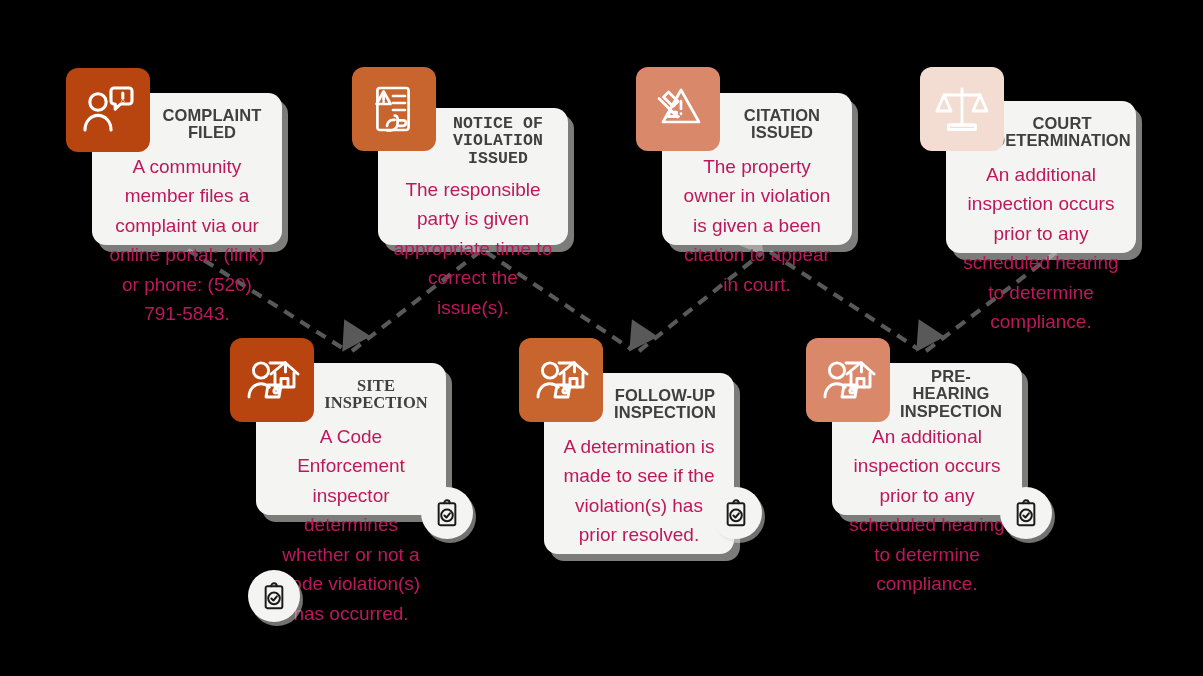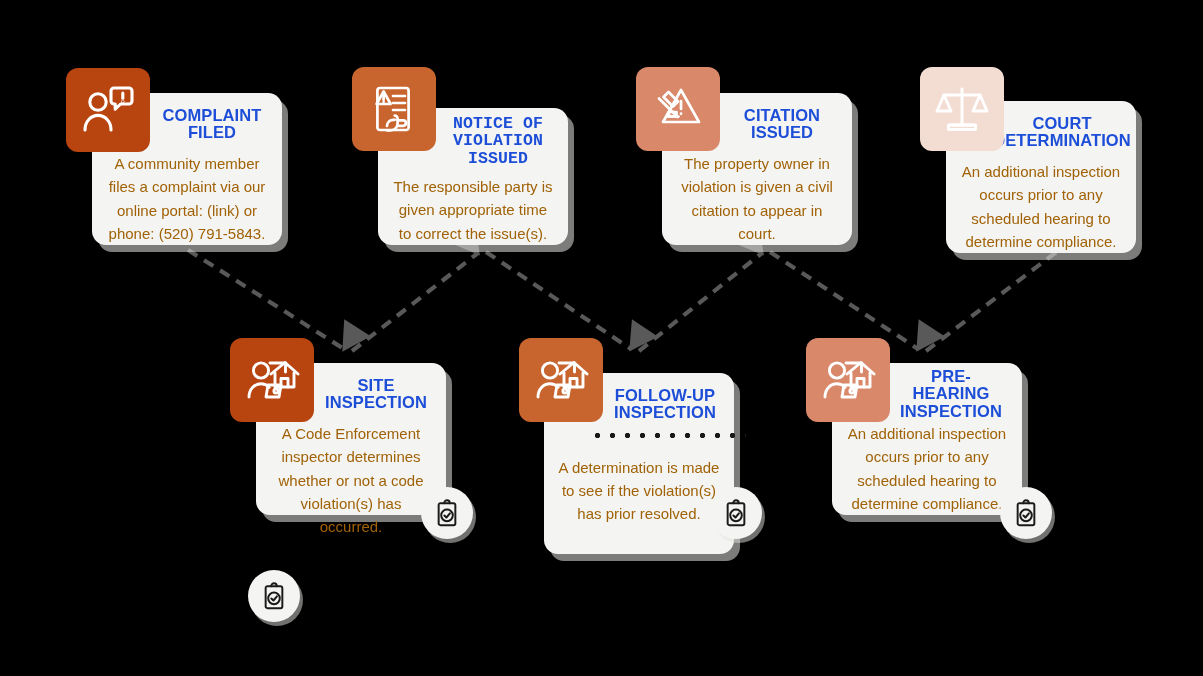--- a/index.html
+++ b/index.html
@@ -48,42 +48,42 @@
     min-height: 46px;
     display: flex;
     align-items: center;
     justify-content: center;
   }
   .card-title {
     font-weight: bold;
     font-size: 16.5px;
     line-height: 1.06;
     letter-spacing: 0.1px;
-    color: #1d4ed8;
+    color: #404040;
     text-align: center;
     text-transform: uppercase;
     white-space: pre-line;
   }
   .dotsep {
     height: 7px;
     margin: 5px auto 0 auto;
     background-image: radial-gradient(circle at 3.5px 3.5px, #1a1a1a 2.6px, rgba(0,0,0,0) 2.9px);
     background-size: 15px 7px;
     background-repeat: repeat-x;
   }
   .card-body {
     flex: 1;
     display: flex;
     align-items: center;
     justify-content: center;
   }
   .card-text {
-    font-size: 15px;
+    font-size: 19px;
     line-height: 1.55;
-    color: #a16207;
+    color: #be185d;
     text-align: center;
   }
 
   
   .tile {
     position: absolute;
     width: 84px;
     height: 84px;
     border-radius: 12px;
     display: flex;
@@ -178,21 +178,21 @@
   </div>
 
   <div class="card" style="left:662px; top:93px; width:190px; height:152px;">
     <div class="card-inner">
       <div class="card-head">
         <div class="card-title" style="padding-left:50px;">CITATION
 ISSUED</div>
       </div>
       <div class="dotsep" style="width:152px; margin-left:36px;"></div>
       <div class="card-body">
-        <div class="card-text">The property owner in violation is given a civil citation to appear in court.</div>
+        <div class="card-text">The property owner in violation is given a been citation to appear in court.</div>
       </div>
     </div>
   </div>
   <div class="tile" style="left:636px; top:67px; background:#d9886a;">
     <svg width="54" height="54" viewBox="0 0 54 54" fill="none" stroke="#ffffff" stroke-width="2.7" stroke-linecap="round" stroke-linejoin="round">
       <path d="M30 8 L48 40 H12 Z"></path>
       <path d="M30 19v8"></path>
       <path d="M30 31.5v0.3"></path>
       <path d="M8 16.5 L20.5 29"></path>
       <path d="M17.5 10 L27 19.5 L22 24.5 L12.5 15 Z"></path>
@@ -221,21 +221,21 @@
       <path d="M10 14 L3 30 h14 Z"></path>
       <path d="M46 14 L39 30 h14 Z"></path>
       <path d="M17 44h22"></path>
       <path d="M14.5 44h27v4.5h-27z"></path>
     </svg>
   </div>
 
   <div class="card" style="left:256px; top:363px; width:190px; height:152px;">
     <div class="card-inner">
       <div class="card-head">
-        <div class="card-title" style="padding-left:50px;">SITE
+        <div class="card-title" style="padding-left:50px;font-family:Liberation Serif, serif;">SITE
 INSPECTION</div>
       </div>
       <div class="dotsep" style="width:152px; margin-left:36px;"></div>
       <div class="card-body">
         <div class="card-text">A Code Enforcement inspector determines whether or not a code violation(s) has occurred.</div>
       </div>
     </div>
   </div>
   <div class="tile" style="left:230px; top:338px; background:#b8440f;">
     <svg width="56" height="56" viewBox="0 0 56 56" fill="none" stroke="#ffffff" stroke-width="2.9" stroke-linecap="round" stroke-linejoin="round">

